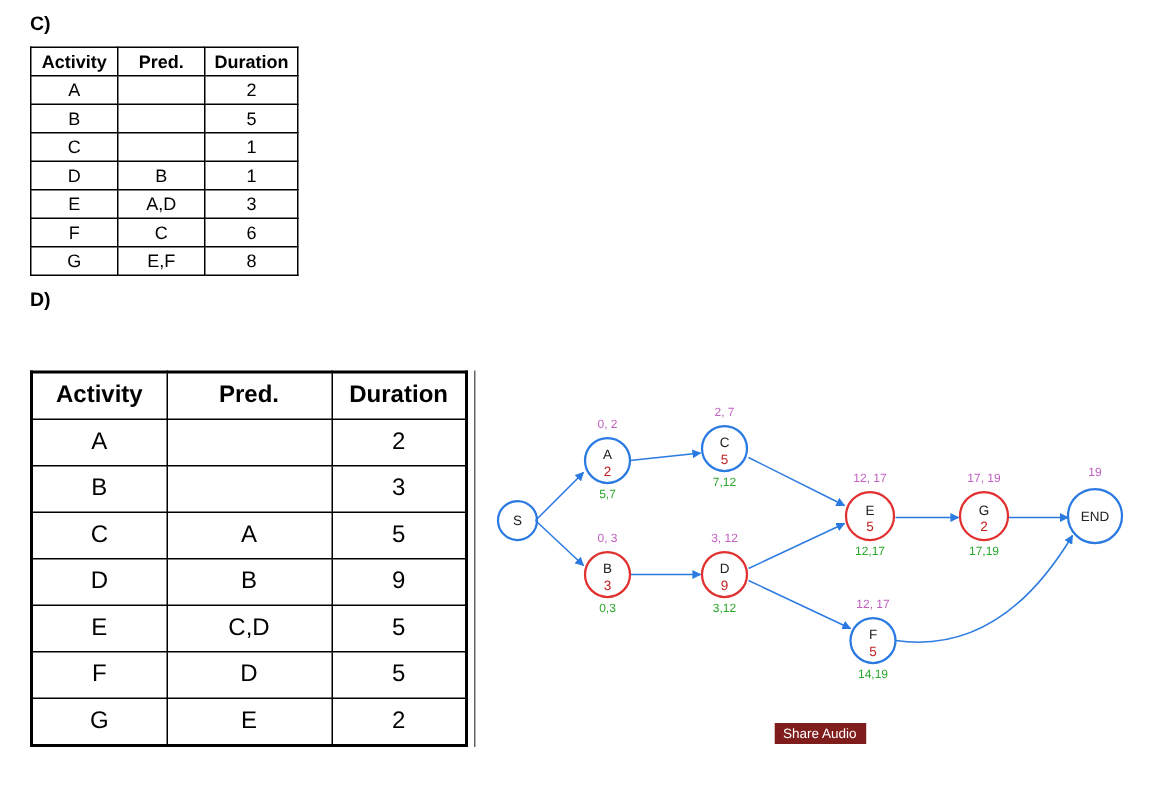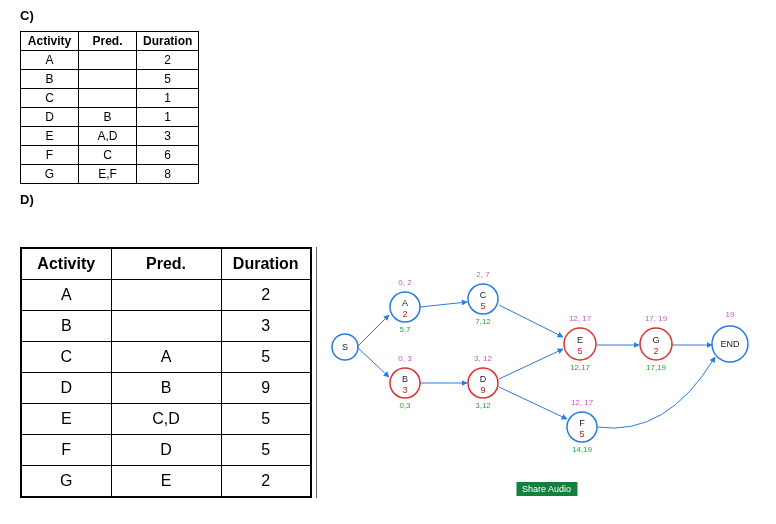--- a/index.html
+++ b/index.html
@@ -13,21 +13,21 @@
     .table-c th:nth-child(3), .table-c td:nth-child(3) { width: 58px; }
     .section-d { display: flex; margin-top: 40px; }
     .table-d { border-collapse: collapse; margin-left: 20px; border: 2px solid #000; }
     .table-d th, .table-d td { border: 1px solid #000; padding: 6px 10px; text-align: center; font-size: 16px; }
     .table-d th { font-weight: bold; }
     .table-d th:nth-child(1), .table-d td:nth-child(1) { width: 90px; }
     .table-d th:nth-child(2), .table-d td:nth-child(2) { width: 110px; }
     .table-d th:nth-child(3), .table-d td:nth-child(3) { width: 90px; }
     .diagram { position: relative; flex: 1; margin-left: 4px; border-left: 1px solid #666; }
     .diagram svg { position: absolute; top: 0; left: 0; }
-    .share-audio { position: absolute; bottom: 2px; left: 50%; transform: translateX(-50%); background: #15803d; color: #fff; font-size: 9px; padding: 2px 6px; margin-top: 28px; }
+    .share-audio { position: absolute; bottom: 2px; left: 50%; transform: translateX(-50%); background: #7f1d1d; color: #fff; font-size: 9px; padding: 2px 6px; margin-top: 28px; }
     .top-label { fill: #c060c0; font-size: 8px; }
     .bot-label { fill: #2aa82a; font-size: 8px; }
     .id-label { fill: #222; font-size: 9px; }
     .dur-label { fill: #c02020; font-size: 9px; }
   </style>
 </head>
 <body>
 
 <div class="label">C)</div>
 <table class="table-c">

